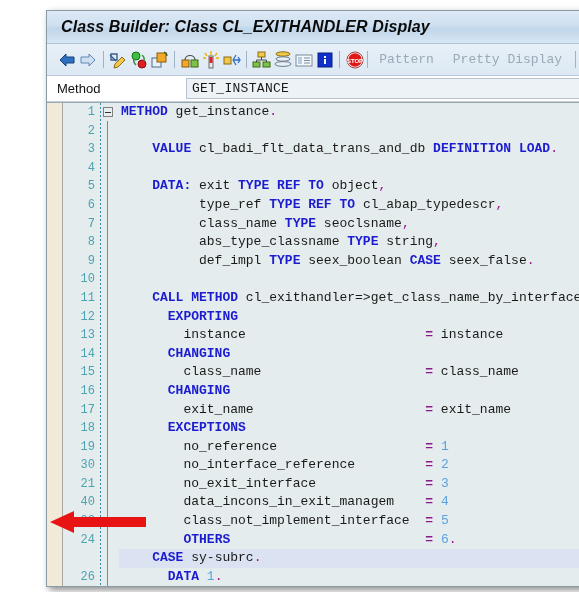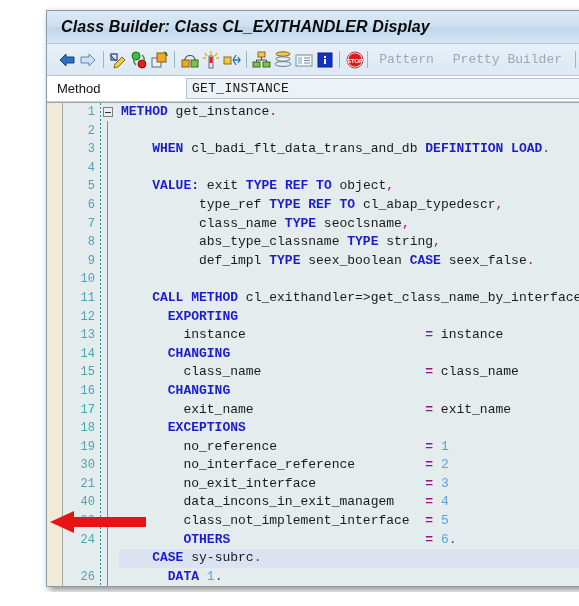--- a/index.html
+++ b/index.html
@@ -290,21 +290,21 @@
         <svg width="20" height="18" viewBox="0 0 20 18">
           <circle cx="10" cy="9" r="7.5" fill="#e01818" stroke="#ffffff" stroke-width="1.3"></circle>
           <circle cx="10" cy="9" r="8" fill="none" stroke="#8a0d0d" stroke-width="0.8"></circle>
           <text x="10" y="12" font-size="6" font-family="Liberation Sans, sans-serif" fill="#ffffff" text-anchor="middle" font-weight="bold">STOP</text>
         </svg>
       </div>
 
       <div class="tsep" style="width:4px"></div>
 
       <div class="tlabel">Pattern</div>
-      <div class="tlabel">Pretty Builder</div>
+      <div class="tlabel">Pretty Display</div>
       <div class="tsep"></div>
       <div class="tlabel active">Sig</div>
     </div>
 
     <div class="methodrow">
       <div class="method-label">Method</div>
       <div class="method-input" title="Method name">GET_INSTANCE</div>
     </div>
 
     <div class="editor">
@@ -347,23 +347,23 @@
 
       <div class="fold-col">
         <div class="foldbox"></div>
         <div class="vline" style="top:18px;height:485px;"></div>
 
       </div>
 
       <div class="code-col">
         <div class="row code"><span class="kw">METHOD</span> get_instance<span class="punct">.</span></div>
         <div class="row code"> </div>
-        <div class="row code">    <span class="kw">WHEN</span> cl_badi_flt_data_trans_and_db <span class="kw">DEFINITION</span> <span class="kw">LOAD</span><span class="punct">.</span></div>
+        <div class="row code">    <span class="kw">VALUE</span> cl_badi_flt_data_trans_and_db <span class="kw">DEFINITION</span> <span class="kw">LOAD</span><span class="punct">.</span></div>
         <div class="row code"> </div>
-        <div class="row code">    <span class="kw">VALUE:</span> exit <span class="kw">TYPE</span> <span class="kw">REF</span> <span class="kw">TO</span> object<span class="punct">,</span></div>
+        <div class="row code">    <span class="kw">DATA:</span> exit <span class="kw">TYPE</span> <span class="kw">REF</span> <span class="kw">TO</span> object<span class="punct">,</span></div>
         <div class="row code">          type_ref <span class="kw">TYPE</span> <span class="kw">REF</span> <span class="kw">TO</span> cl_abap_typedescr<span class="punct">,</span></div>
         <div class="row code">          class_name <span class="kw">TYPE</span> seoclsname<span class="punct">,</span></div>
         <div class="row code">          abs_type_classname <span class="kw">TYPE</span> string<span class="punct">,</span></div>
         <div class="row code">          def_impl <span class="kw">TYPE</span> seex_boolean <span class="kw">CASE</span> seex_false<span class="punct">.</span></div>
         <div class="row code"> </div>
         <div class="row code">    <span class="kw">CALL METHOD</span> cl_exithandler=&gt;get_class_name_by_interface</div>
         <div class="row code">      <span class="kw">EXPORTING</span></div>
         <div class="row code">        instance                       <span class="eq">=</span> instance</div>
         <div class="row code">      <span class="kw">CHANGING</span></div>
         <div class="row code">        class_name                     <span class="eq">=</span> class_name</div>

